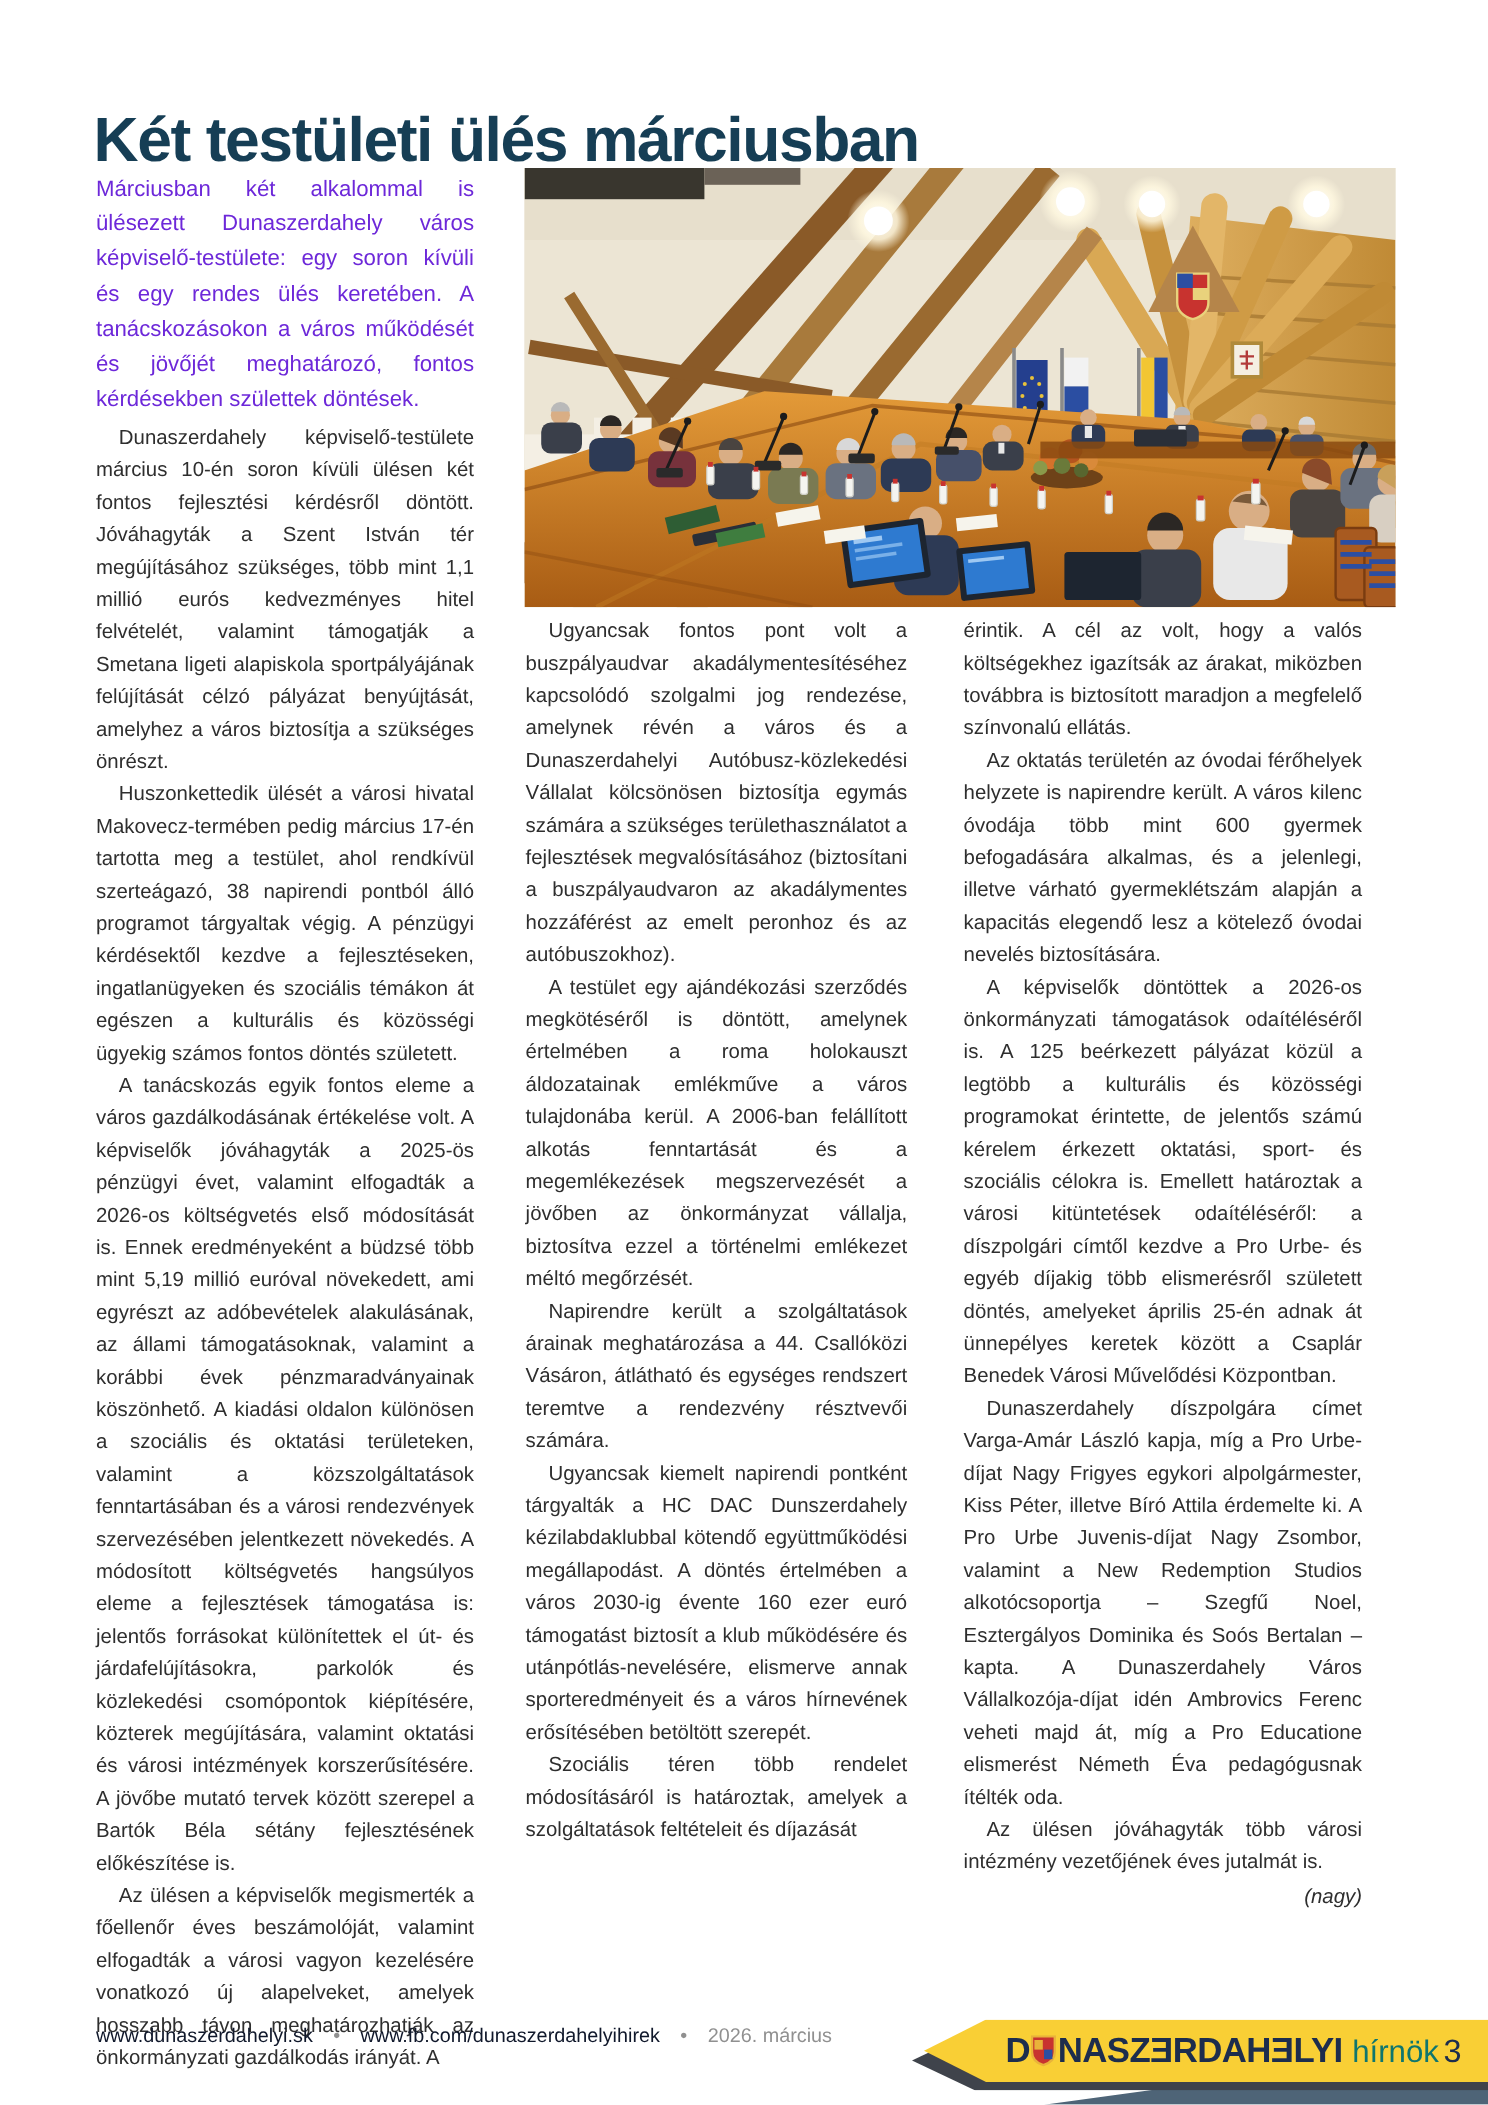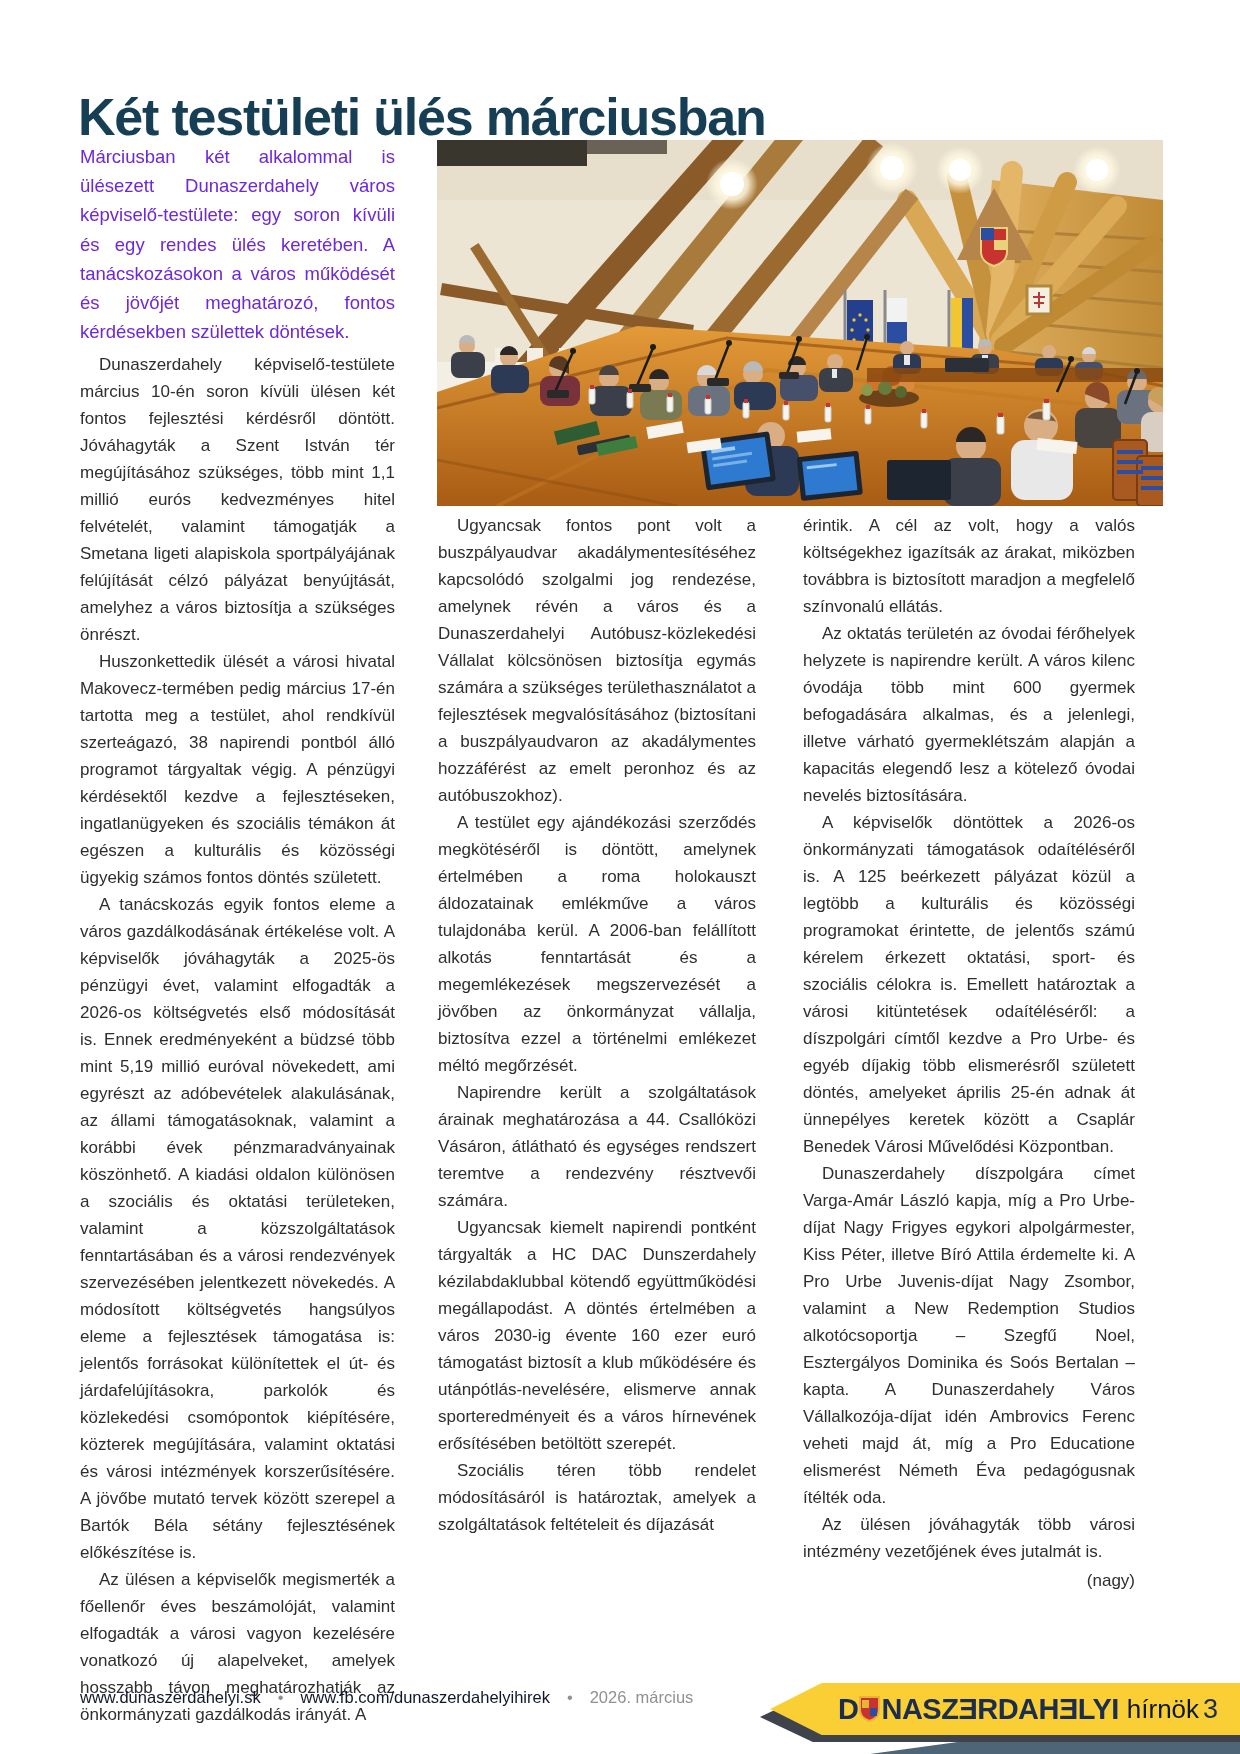--- a/index.html
+++ b/index.html
@@ -17,21 +17,21 @@
     font-size:17px;line-height:27px;
     -webkit-hyphens:auto;hyphens:auto;
   }
   .col p{margin:0;text-indent:19px;}
   .col p.noindent{text-indent:0;}
   .lead{
     color:#6d28d9;font-size:18.5px;line-height:29.2px;font-weight:500;
     text-indent:0 !important;margin-bottom:5px !important;
   }
   .byline{
-    text-align:right;text-indent:0 !important;
+    text-align:right;font-style:italic;text-indent:0 !important;
     margin-top:2px !important;
   }
   .photo-wrap{
     position:absolute;left:437px;top:140px;width:726px;height:366px;
     overflow:hidden;background:#ece5d4;
   }
   .footer-links{
     position:absolute;left:80px;top:1688px;
     font-size:16.5px;color:#909090;white-space:nowrap;
   }
@@ -47,21 +47,21 @@
     background:#f9cf35;
     clip-path:polygon(0 50%,11% 0,100% 0,100% 100%,11% 100%);
     display:flex;align-items:center;
     padding-left:68px;box-sizing:border-box;
   }
   .banner .logo-main{
     font-size:29px;font-weight:bold;color:#1d2d4d;letter-spacing:-0.5px;
     display:flex;align-items:center;
   }
   .banner .logo-suffix{
-    font-size:26px;font-weight:400;color:#0f172a;margin-left:8px;
+    font-size:26px;font-weight:400;color:#0f766e;margin-left:8px;
   }
   .banner .page-no{
     margin-left:auto;margin-right:22px;font-size:27px;color:#1d2d4d;
   }
   .crest{width:21px;height:26px;margin:0 1px;}
   .slate-wedge{
     position:absolute;left:870px;top:1698px;width:370px;height:56px;
     background:#4e6477;
     clip-path:polygon(100% 8%,100% 100%,0 100%,42% 62%);
   }

